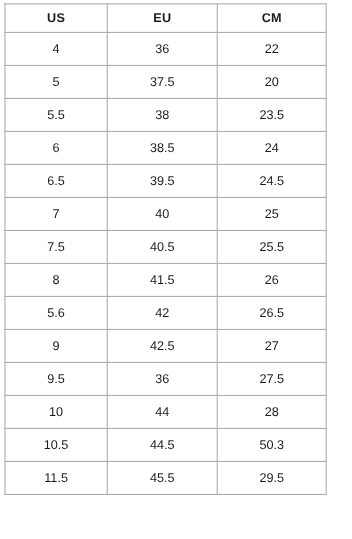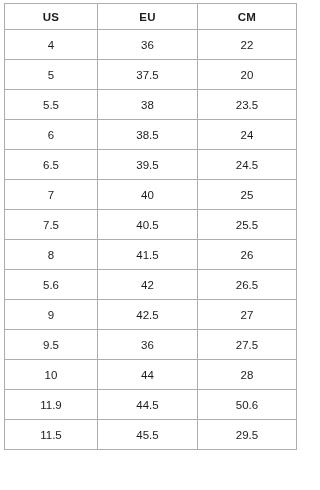--- a/index.html
+++ b/index.html
@@ -133,23 +133,23 @@
             <td>9.5</td>
             <td>36</td>
             <td>27.5</td>
           </tr>
           <tr>
             <td>10</td>
             <td>44</td>
             <td>28</td>
           </tr>
           <tr>
-            <td>11.9</td>
+            <td>10.5</td>
             <td>44.5</td>
-            <td>50.6</td>
+            <td>50.3</td>
           </tr>
           <tr>
             <td>11.5</td>
             <td>45.5</td>
             <td>29.5</td>
           </tr>
         </tbody>
     </table>
   </div>
 </div>

